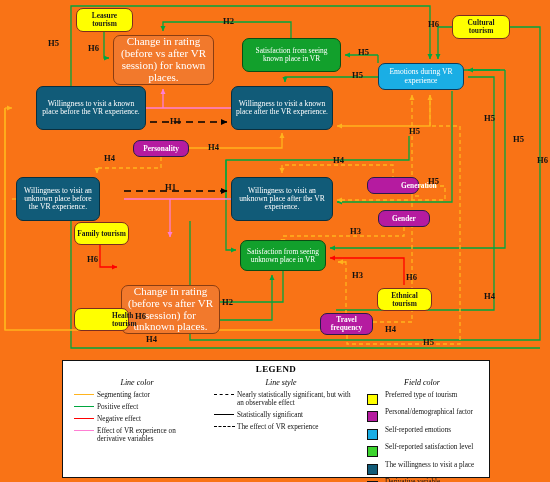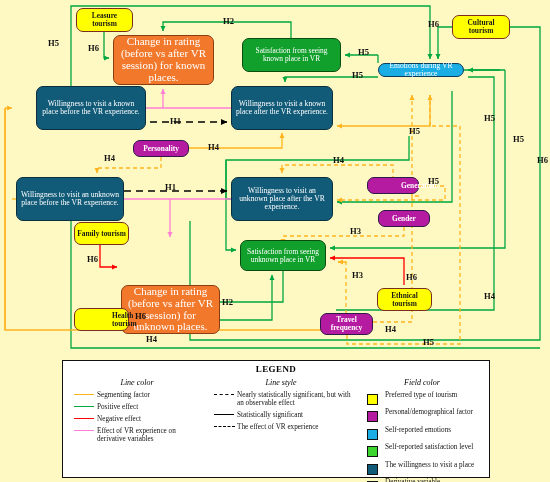--- a/index.html
+++ b/index.html
@@ -1,17 +1,17 @@
 <!DOCTYPE html>
 <html><head>
 <meta charset="utf-8">
 <style>
   html,body{margin:0;padding:0;background:#ffffff;}
   body{font-family:"Liberation Serif",serif;}
-  #root{position:relative;width:550px;height:482px;background:#fef9c3;overflow:hidden;}
+  #root{position:relative;width:550px;height:482px;background:#f97316;overflow:hidden;}
   #svgLayer{position:absolute;left:0;top:0;width:550px;height:482px;}
   .node{position:absolute;box-sizing:border-box;border-radius:7px;display:flex;align-items:center;justify-content:center;text-align:center;line-height:1.07;padding:1px 2px;}
   .node span{display:block;width:100%;}
   .n-yellow{background:#ffff00;border:1.2px solid #7b2d1f;color:#1a1a1a;font-size:7.4px;font-weight:bold;}
   .n-magenta{background:#b51ba0;border:1.2px solid #2b1a4a;color:#ffffff;font-size:7.4px;font-weight:bold;}
   .n-cyan{background:#1aaee5;border:1.2px solid #0d3b5c;color:#ffffff;font-size:7.6px;}
   .n-green{background:#12a02c;border:1.2px solid #0a4d14;color:#ffffff;font-size:7.4px;}
   .n-dark{background:#115b78;border:1.2px solid #0a2f3e;color:#ffffff;font-size:7.6px;}
   .n-orange{background:#f2792c;border:1.2px solid #8a3d12;color:#ffffff;font-size:11px;}
   .hlabel{position:absolute;font-family:"Liberation Serif",serif;font-size:8.6px;font-weight:bold;color:#111;white-space:nowrap;}
@@ -134,33 +134,33 @@
     </div>
   <div class="node n-yellow" style="left:452px;top:15px;width:58px;height:24px;">
       <span>Cultural tourism</span>
     </div>
   <div class="node n-orange" style="left:113px;top:35px;width:101px;height:50px;">
       <span>Change in rating (before vs after VR session) for known places.</span>
     </div>
   <div class="node n-green" style="left:242px;top:38px;width:99px;height:34px;">
       <span>Satisfaction from seeing known place in VR</span>
     </div>
-  <div class="node n-cyan" style="left:378px;top:63px;width:86px;height:14px;font-family:Liberation Serif, serif;">
+  <div class="node n-cyan" style="left:378px;top:63px;width:86px;height:27px;font-family:Liberation Serif, serif;">
       <span>Emotions during VR experience</span>
     </div>
   <div class="node n-dark" style="left:16px;top:86px;width:110px;height:44px;margin-left:20px;">
       <span>Willingness to visit a known place before the VR experience.</span>
     </div>
   <div class="node n-dark" style="left:231px;top:86px;width:102px;height:44px;">
       <span>Willingness to visit a known place after the VR experience.</span>
     </div>
   <div class="node n-magenta" style="left:133px;top:140px;width:56px;height:17px;">
       <span>Personality</span>
     </div>
-  <div class="node n-dark" style="left:16px;top:177px;width:108px;height:44px;">
+  <div class="node n-dark" style="left:16px;top:177px;width:84px;height:44px;">
       <span>Willingness to visit an unknown place before the VR experience.</span>
     </div>
   <div class="node n-dark" style="left:231px;top:177px;width:102px;height:44px;">
       <span>Willingness to visit an unknown place after the VR experience.</span>
     </div>
   <div class="node n-magenta" style="left:367px;top:177px;width:52px;height:17px;padding-left:33px;">
       <span>Generation</span>
     </div>
   <div class="node n-magenta" style="left:378px;top:210px;width:52px;height:17px;">
       <span>Gender</span>

